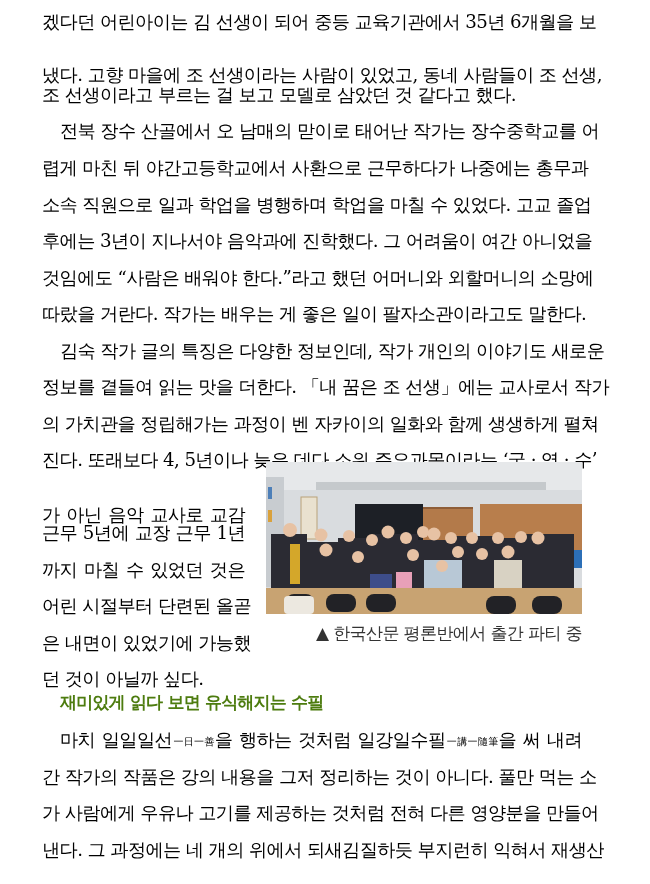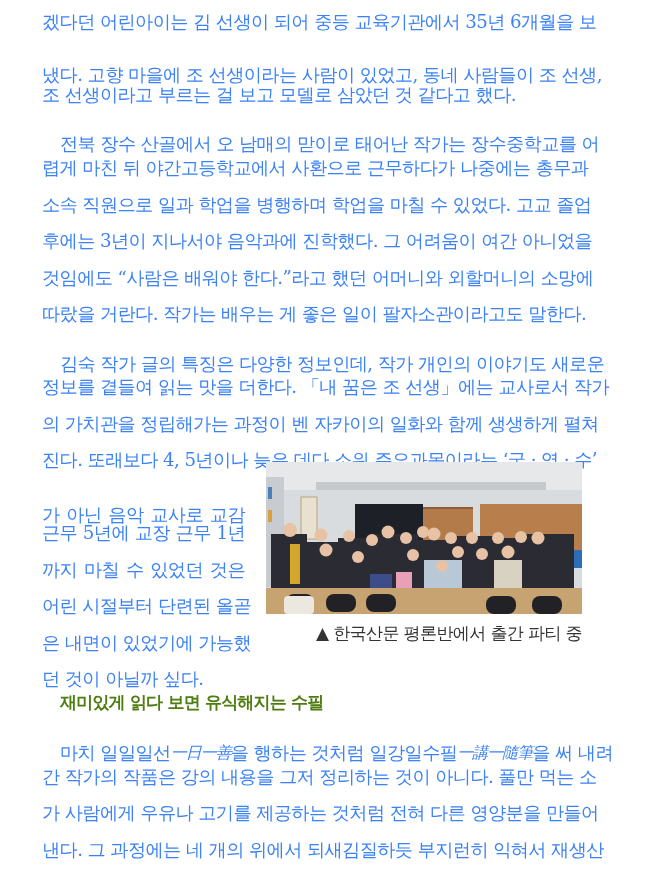--- a/index.html
+++ b/index.html
@@ -4,32 +4,32 @@
 <style>
   html, body { margin: 0; padding: 0; background: #ffffff; }
   body { width: 650px; height: 884px; overflow: hidden; position: relative; }
   .page { position: absolute; left: 0; top: 0; width: 650px; height: 884px; }
   .line {
     position: absolute;
     left: 42px;
     width: 540px;
     font-family: "DejaVu Serif", "Liberation Serif", serif;
     font-size: 18.2px;
-    color: #3b82f6;
+    color: #000000;
     white-space: nowrap;
     text-align: justify;
     text-align-last: justify;
     letter-spacing: -0.6px;
     line-height: 26px;
     height: 26px;
   }
   .line.last { text-align-last: left; }
-  .line.indent { left: 60px; width: 522px; margin-top: 13px; }
+  .line.indent { left: 60px; width: 522px; }
   .line.narrow { width: 203px; }
-  .hanja { font-size: 16px; letter-spacing: -1px; vertical-align: 1px; font-style: italic; }
+  .hanja { font-size: 10px; letter-spacing: -1px; vertical-align: 1px; }
   .section-heading {
     position: absolute;
     left: 60px;
     top: 690px;
     font-family: "DejaVu Sans", "Liberation Sans", sans-serif;
     font-weight: bold;
     font-size: 17px;
     letter-spacing: -0.8px;
     color: #4d7c0f;
     line-height: 24px;

